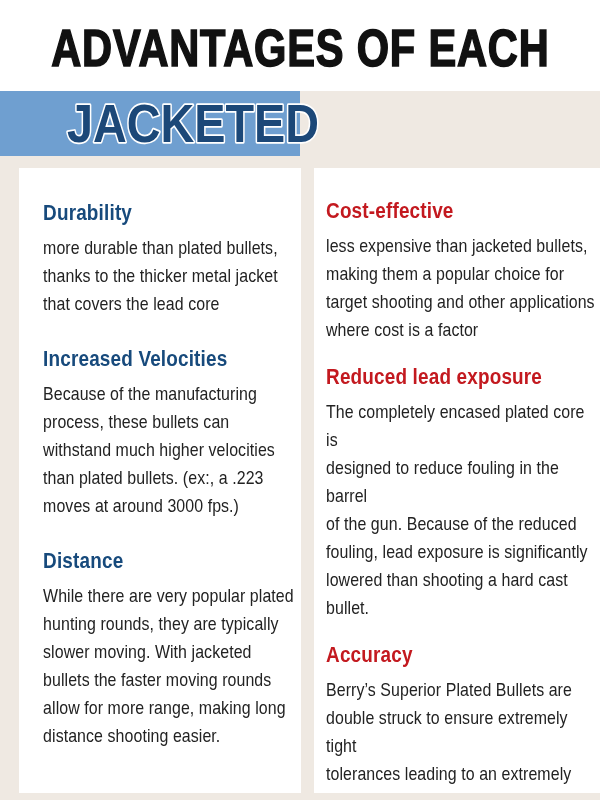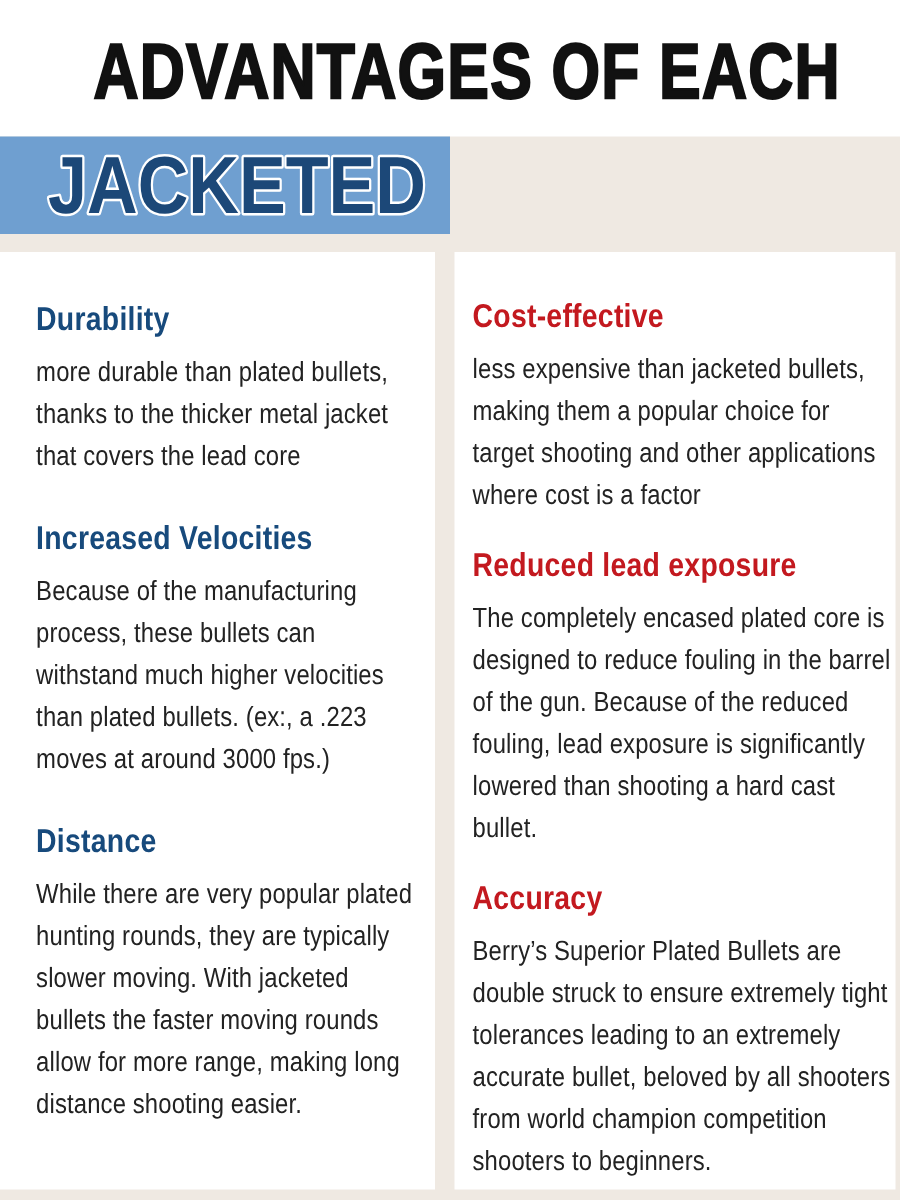--- a/index.html
+++ b/index.html
@@ -13,20 +13,21 @@
     background: #efe9e2;
     overflow: hidden;
   }
 
   
   .top-band {
     height: 91px;
     background: #ffffff;
     display: flex;
     align-items: flex-end;
+    justify-content: center;
     overflow: hidden;
   }
   .page-title {
     font-size: 52px;
     font-weight: bold;
     color: #111111;
     -webkit-text-stroke: 1.6px #111111;
     letter-spacing: 1px;
     line-height: 58px;
     transform: scaleX(0.80);
@@ -34,37 +35,37 @@
     white-space: nowrap;
     padding-bottom: 14px;
   }
 
   
   .banner {
     display: flex;
     height: 65px;
     width: 600px;
   }
-  .banner-half { width: 300px; height: 65px; }
+  .banner-half { width: 300px; height: 65px; padding-left: 35px; }
   .banner-left  { background: #6f9fd0; }
   .banner-right { background: #8e1410; }
   .banner-half svg { display: block; }
 
   
   .columns {
     display: flex;
     margin-top: 12px;
     height: 625px;
   }
   .col {
     background: #ffffff;
     height: 625px;
     overflow: hidden;
   }
-  .col-jacketed { width: 290px; margin-right: 13px; }
+  .col-jacketed { width: 290px; margin-right: 13px; margin-left: 19px; }
   .col-plated   { width: 294px; }
 
   .col-inner-jacketed { padding: 30px 0 0 28px; }
   .col-inner-plated   { padding: 28px 0 0 14px; }
 
   .squeeze {
     transform: scaleX(0.86);
     transform-origin: left top;
     width: 116%;
   }

